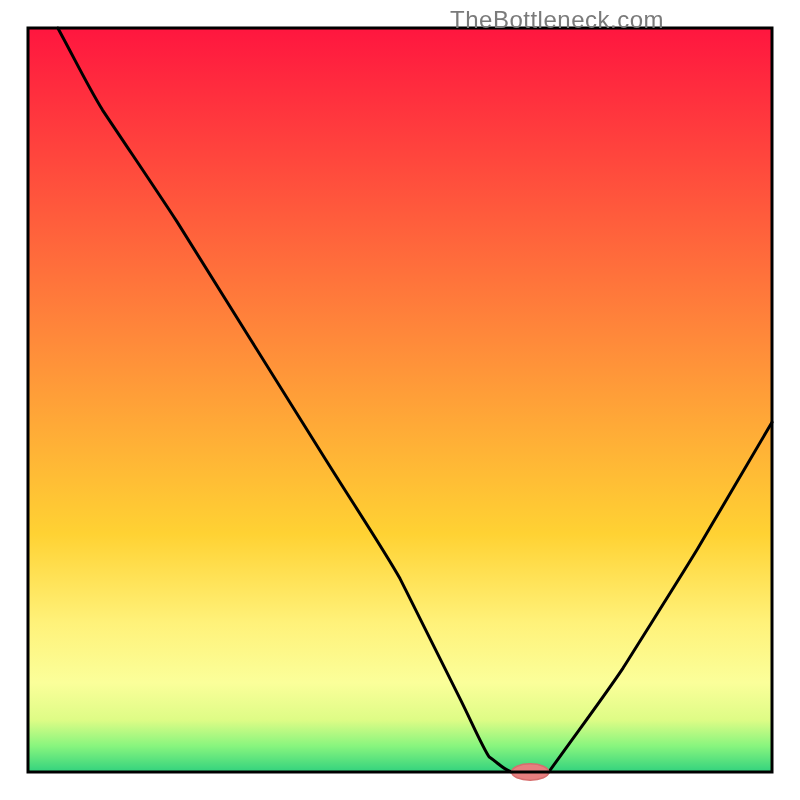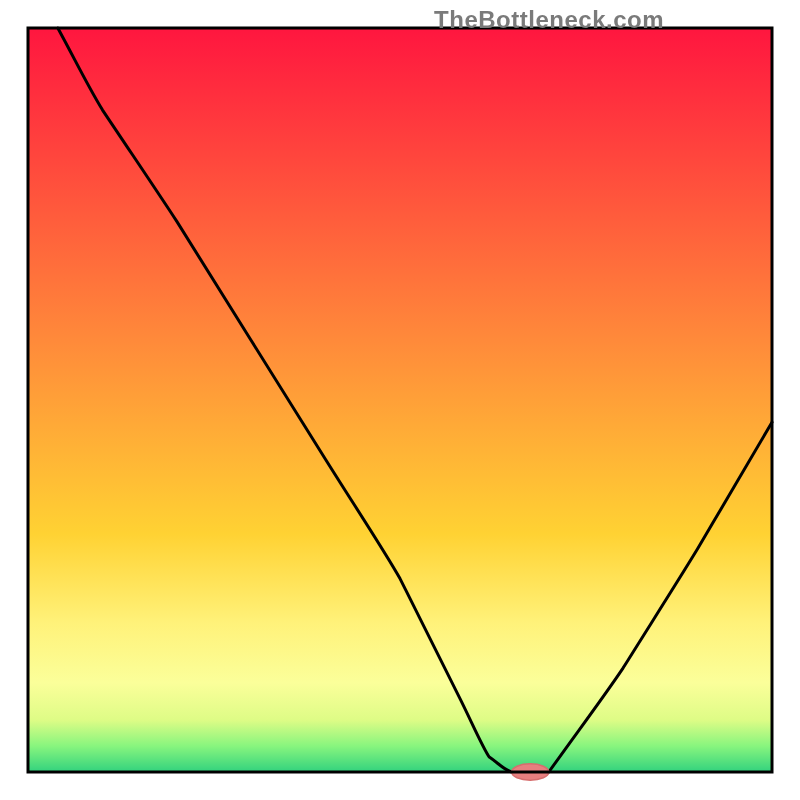--- a/index.html
+++ b/index.html
@@ -7,21 +7,20 @@
     padding: 0;
     width: 800px;
     height: 800px;
     overflow: hidden;
     background: #fff;
   }
   .chart-wrap {
     position: relative;
     width: 676px;
     height: 800px;
-    font-weight: bold;
   }
   svg {
     display: block;
   }
   .watermark {
     position: absolute;
     top: 6px;
     right: 12px;
     font-family: Arial, Helvetica, sans-serif;
     font-size: 24px;

